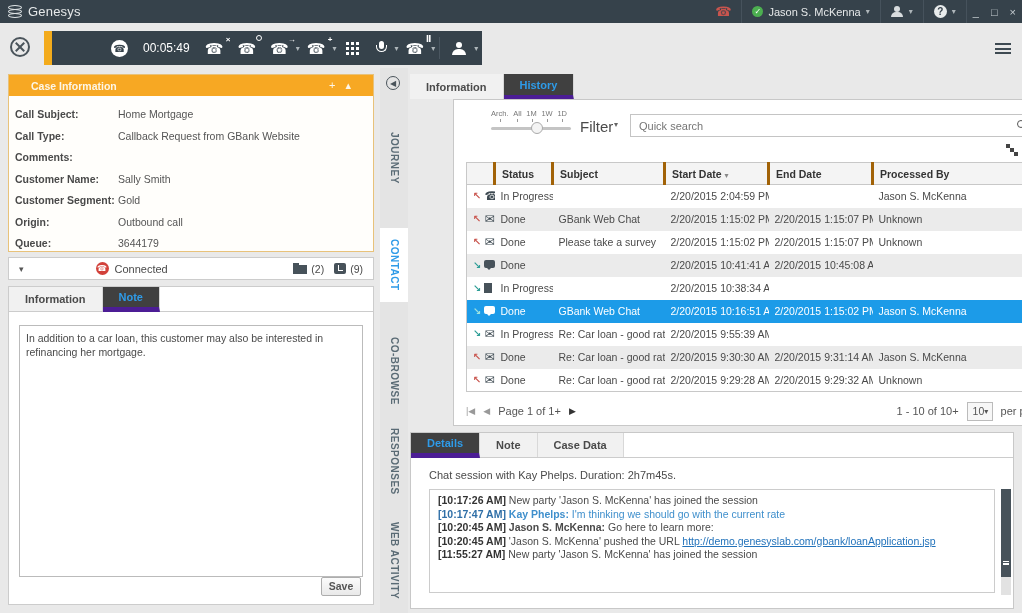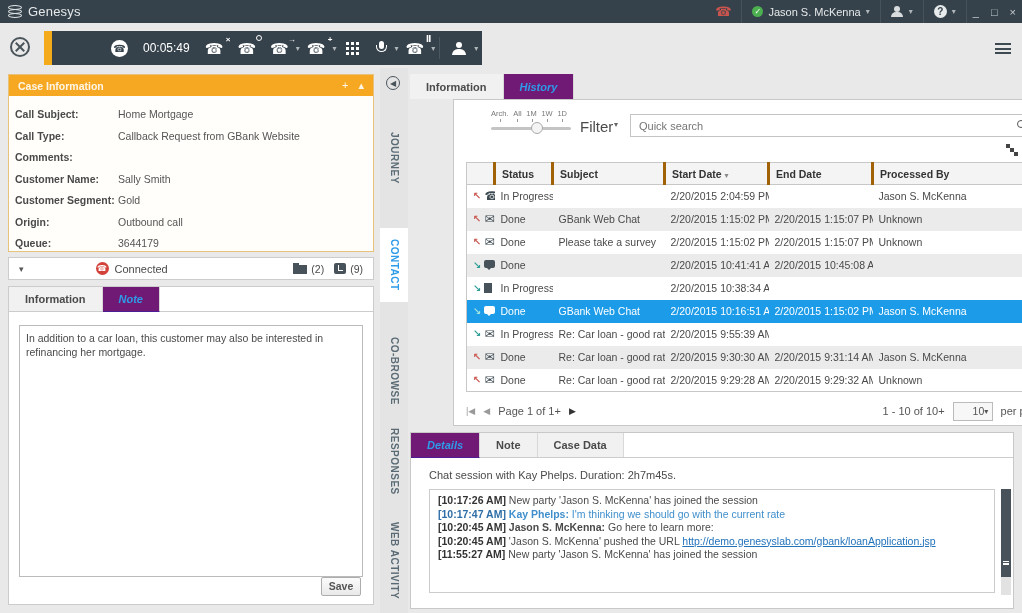--- a/index.html
+++ b/index.html
@@ -66,21 +66,21 @@
   .consult::after { content:""; position:absolute; left:1px; bottom:0; width:14px; height:6px;
     border-radius:6px 6px 0 0; background:#fff; }
   .hamburger { position:absolute; left:995px; top:43px; width:16px; height:11px;
     border-top:2.5px solid #3E4A52; border-bottom:2.5px solid #3E4A52; }
   .hamburger::before { content:""; display:block; margin-top:2.5px; height:2.5px; background:#3E4A52; }
 
   
   .case-card { position:absolute; left:8px; top:74px; width:366px; height:178px;
     background:#FFFEFB; border:1px solid #E8C27A; }
   .case-head { height:21px; background:#F7A823; display:flex; align-items:center;
-    padding:0 9px; }
+    padding:0 22px; }
   .case-title { color:#FDF6E7; font-weight:bold; font-size:10.5px; }
   .case-head-btns { margin-left:auto; display:flex; gap:10px; color:#FDF6E7; font-size:11px; }
   .case-body { padding:8px 6px 0 6px; }
   .cf-row { display:flex; font-size:10.5px; line-height:21.5px; }
   .cf-label { width:103px; font-weight:bold; color:#4A4A4A; }
   .cf-value { color:#555; }
 
   .connected { position:absolute; left:8px; top:257px; width:366px; height:23px;
     background:#fff; border:1px solid #CCC; display:flex; align-items:center; font-size:11px; }
   .conn-caret { color:#555; font-size:9px; padding:0 10px; }
@@ -93,21 +93,21 @@
   .folder-ico::before { content:""; position:absolute; left:0; top:-2px; width:6px; height:2px; background:#47525A; }
   .clockbox-ico { position:relative; width:12px; height:11px; background:#47525A; border-radius:2px; margin-left:6px; }
   .clockbox-ico::after { content:""; position:absolute; left:4px; top:2px; width:4px; height:5px;
     border-left:1.5px solid #fff; border-bottom:1.5px solid #fff; }
 
   .note-card { position:absolute; left:8px; top:286px; width:366px; height:319px;
     background:#fff; border:1px solid #CCC; }
   .tabbar { display:flex; border-bottom:1px solid #CCC; height:25px; }
   .tab { padding:0 16px; font-size:11px; font-weight:bold; color:#4A4A4A;
     display:flex; align-items:center; border-right:1px solid #D8D8D8; background:#F1F1F1; }
-  .tab.active { background:#701a75; color:#2E9BE8; border-bottom:1px solid #4c1d95; margin-bottom:-1px;font-style:italic; }
+  .tab.active { background:#404040; color:#2E9BE8; border-bottom:5px solid #4c1d95; margin-bottom:-1px; }
   .note-area { position:absolute; left:10px; top:38px; width:344px; height:252px;
     border:1px solid #BBB; font-family:"Liberation Sans","DejaVu Sans",sans-serif;
     font-size:10.5px; color:#4A4A4A; padding:5px 6px; resize:none; line-height:14px; }
   .save-btn { position:absolute; right:12px; bottom:8px; width:40px; height:19px;
     background:linear-gradient(#FBFBFB,#E9E9E9); border:1px solid #ADADAD; border-radius:2px;
     font-size:10.5px; font-weight:bold; color:#555; text-align:center; line-height:17px; }
 
   
   .strip { position:absolute; left:380px; top:68px; width:28px; height:545px; background:#E4E4E4; }
   .strip-collapse { position:absolute; left:6px; top:8px; width:14px; height:14px;
@@ -173,21 +173,21 @@
   .grip { position:absolute; left:2px; width:6px; border-top:1px solid #fff;
     border-bottom:1px solid #fff; height:4px; }
   .grip::after { content:""; display:block; margin-top:1px; height:1px; background:#fff; }
 
   .pager { position:absolute; left:12px; right:12px; top:300px; height:22px;
     display:flex; align-items:center; font-size:11px; color:#555; }
   .pg-ic { margin-right:8px; font-size:9px; color:#999; }
   .pg-next { color:#333; margin-left:8px; font-size:9px; }
   .pager-right { margin-left:auto; display:flex; align-items:center; gap:8px; }
   .pp-select { width:26px; height:19px; border:1px solid #BBB; background:#F7F7F7;
-    display:flex; align-items:center; justify-content:space-between; padding:0 19px; font-size:10.5px; }
+    display:flex; align-items:center; justify-content:space-between; padding:0 5px; font-size:10.5px; }
   .pp-select .caret { color:#555; }
 
   .details-card { position:absolute; left:410px; top:432px; width:604px; height:177px;
     background:#fff; border:1px solid #C8C8C8; }
   .summary { position:absolute; left:18px; top:36px; font-size:11px; color:#4A4A4A; }
   .transcript { position:absolute; left:18px; top:56px; width:566px; height:104px;
     border:1px solid #CCC; padding:4px 8px; overflow:hidden; font-size:10.5px; line-height:13.5px; }
   .tl .ts { font-weight:bold; }
   .tl .sp { font-weight:bold; }
   .t-cust { color:#3F8FCC; } .t-cust .ts { color:#2F6FA7; }

